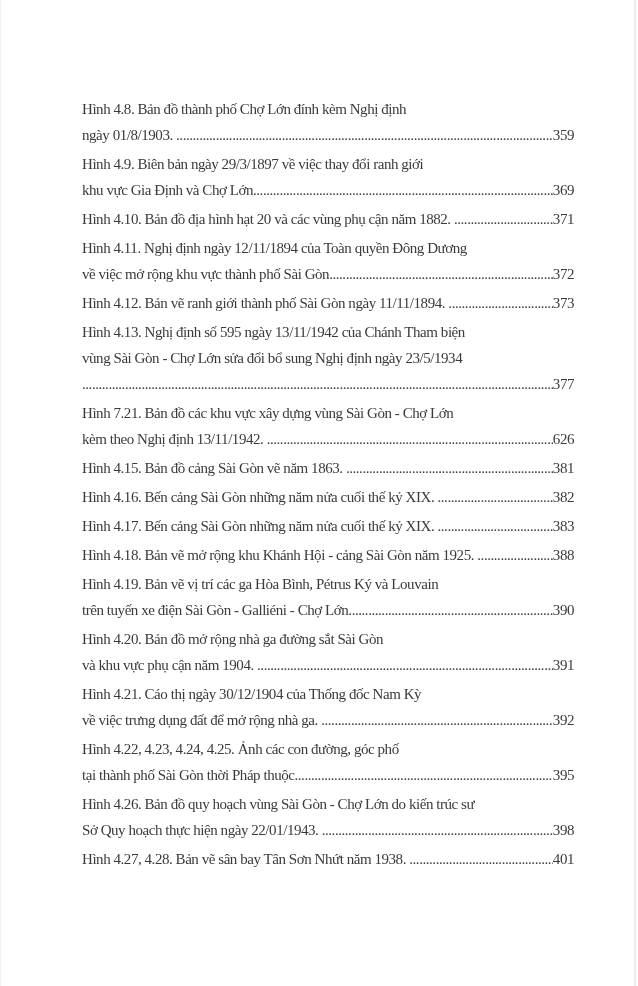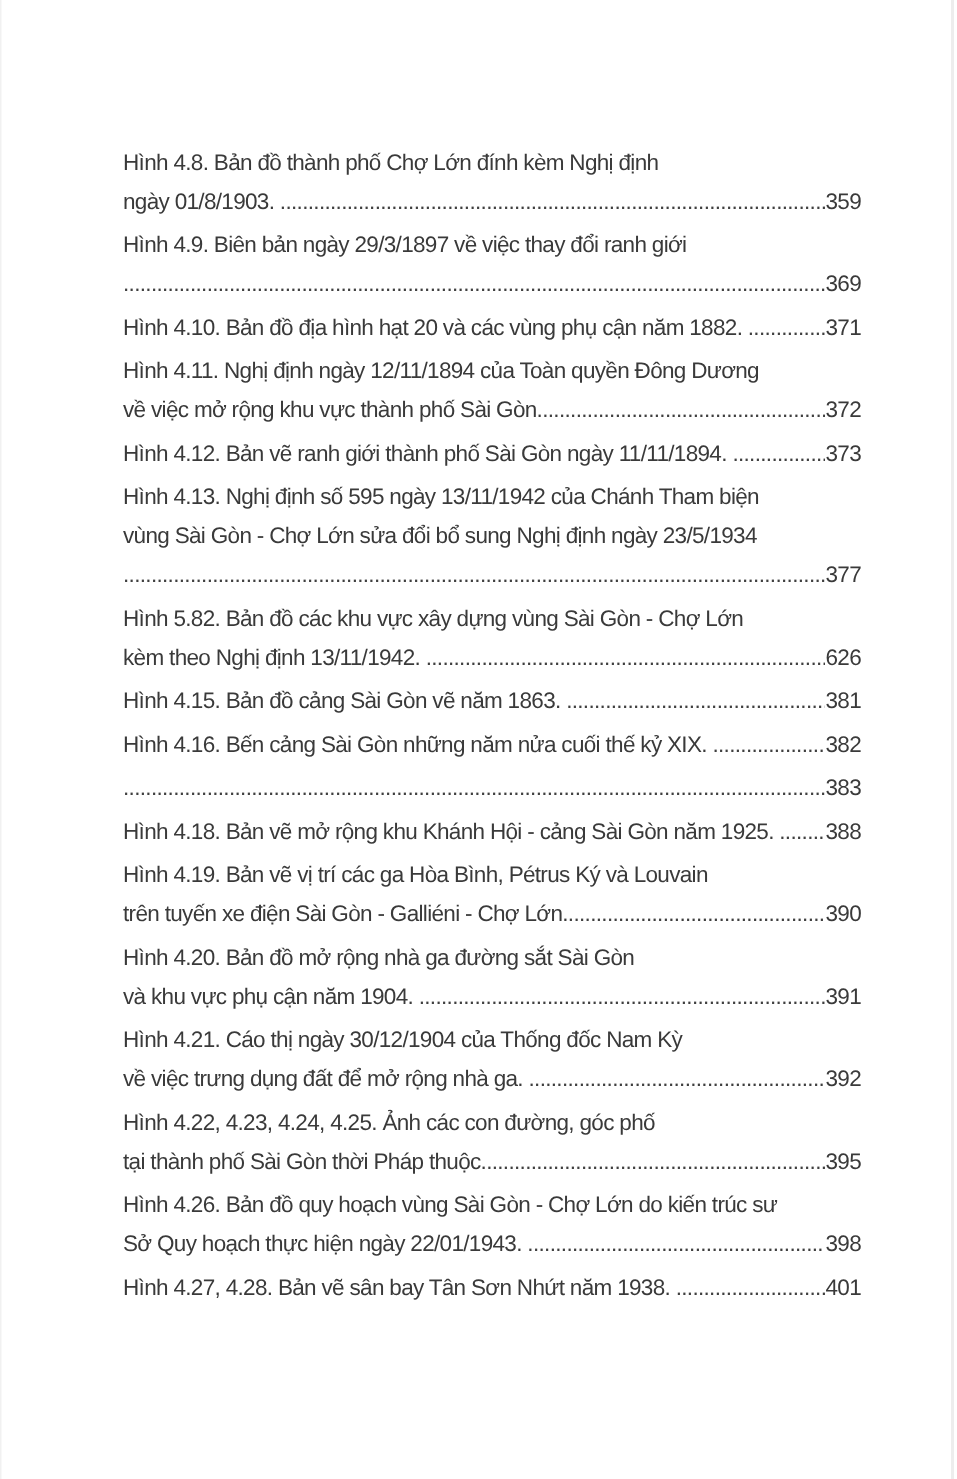--- a/index.html
+++ b/index.html
@@ -2,21 +2,21 @@
 <html><head>
 <meta charset="utf-8">
 <style>
   html, body { margin: 0; padding: 0; background: #ffffff; }
   .page {
     position: relative;
     width: 638px;
     height: 986px;
     background: #ffffff;
     overflow: hidden;
-    font-family: Liberation Sans, sans-serif;
+    font-family: Liberation Serif, serif;
     color: #3a3a3a;
   }
   
   .page::after {
     content: "";
     position: absolute;
     top: 0; right: 2px;
     width: 2px; height: 100%;
     background: #ededed;
   }
@@ -63,49 +63,49 @@
 <body>
 
 <div class="page">
   <div class="toc" id="toc">
       <div class="entry">
         <div class="line"><span class="text">Hình 4.8. Bản đồ thành phố Chợ Lớn đính kèm Nghị định</span></div>
         <div class="line"><span class="text">ngày 01/8/1903. </span><span class="leader">............................................................................................................................................................................................................................</span><span class="pagenum">359</span></div>
       </div>
       <div class="entry">
         <div class="line"><span class="text">Hình 4.9. Biên bản ngày 29/3/1897 về việc thay đổi ranh giới</span></div>
-        <div class="line"><span class="leader">............................................................................................................................................................................................................................</span><span class="pagenum">369</span></div>
+        <div class="line"><span class="text">khu vực Gia Định và Chợ Lớn.</span><span class="leader">............................................................................................................................................................................................................................</span><span class="pagenum">369</span></div>
       </div>
       <div class="entry">
         <div class="line"><span class="text">Hình 4.10. Bản đồ địa hình hạt 20 và các vùng phụ cận năm 1882. </span><span class="leader">............................................................................................................................................................................................................................</span><span class="pagenum">371</span></div>
       </div>
       <div class="entry">
         <div class="line"><span class="text">Hình 4.11. Nghị định ngày 12/11/1894 của Toàn quyền Đông Dương</span></div>
         <div class="line"><span class="text">về việc mở rộng khu vực thành phố Sài Gòn.</span><span class="leader">............................................................................................................................................................................................................................</span><span class="pagenum">372</span></div>
       </div>
       <div class="entry">
         <div class="line"><span class="text">Hình 4.12. Bản vẽ ranh giới thành phố Sài Gòn ngày 11/11/1894. </span><span class="leader">............................................................................................................................................................................................................................</span><span class="pagenum">373</span></div>
       </div>
       <div class="entry">
         <div class="line"><span class="text">Hình 4.13. Nghị định số 595 ngày 13/11/1942 của Chánh Tham biện</span></div>
         <div class="line"><span class="text">vùng Sài Gòn - Chợ Lớn sửa đổi bổ sung Nghị định ngày 23/5/1934</span></div>
         <div class="line"><span class="leader">............................................................................................................................................................................................................................</span><span class="pagenum">377</span></div>
       </div>
       <div class="entry">
-        <div class="line"><span class="text">Hình 5.82. Bản đồ các khu vực xây dựng vùng Sài Gòn - Chợ Lớn</span></div>
+        <div class="line"><span class="text">Hình 7.21. Bản đồ các khu vực xây dựng vùng Sài Gòn - Chợ Lớn</span></div>
         <div class="line"><span class="text">kèm theo Nghị định 13/11/1942. </span><span class="leader">............................................................................................................................................................................................................................</span><span class="pagenum">626</span></div>
       </div>
       <div class="entry">
         <div class="line"><span class="text">Hình 4.15. Bản đồ cảng Sài Gòn vẽ năm 1863. </span><span class="leader">............................................................................................................................................................................................................................</span><span class="pagenum">381</span></div>
       </div>
       <div class="entry">
         <div class="line"><span class="text">Hình 4.16. Bến cảng Sài Gòn những năm nửa cuối thế kỷ XIX. </span><span class="leader">............................................................................................................................................................................................................................</span><span class="pagenum">382</span></div>
       </div>
       <div class="entry">
-        <div class="line"><span class="leader">............................................................................................................................................................................................................................</span><span class="pagenum">383</span></div>
+        <div class="line"><span class="text">Hình 4.17. Bến cảng Sài Gòn những năm nửa cuối thế kỷ XIX. </span><span class="leader">............................................................................................................................................................................................................................</span><span class="pagenum">383</span></div>
       </div>
       <div class="entry">
         <div class="line"><span class="text">Hình 4.18. Bản vẽ mở rộng khu Khánh Hội - cảng Sài Gòn năm 1925. </span><span class="leader">............................................................................................................................................................................................................................</span><span class="pagenum">388</span></div>
       </div>
       <div class="entry">
         <div class="line"><span class="text">Hình 4.19. Bản vẽ vị trí các ga Hòa Bình, Pétrus Ký và Louvain</span></div>
         <div class="line"><span class="text">trên tuyến xe điện Sài Gòn - Galliéni - Chợ Lớn.</span><span class="leader">............................................................................................................................................................................................................................</span><span class="pagenum">390</span></div>
       </div>
       <div class="entry">
         <div class="line"><span class="text">Hình 4.20. Bản đồ mở rộng nhà ga đường sắt Sài Gòn</span></div>

